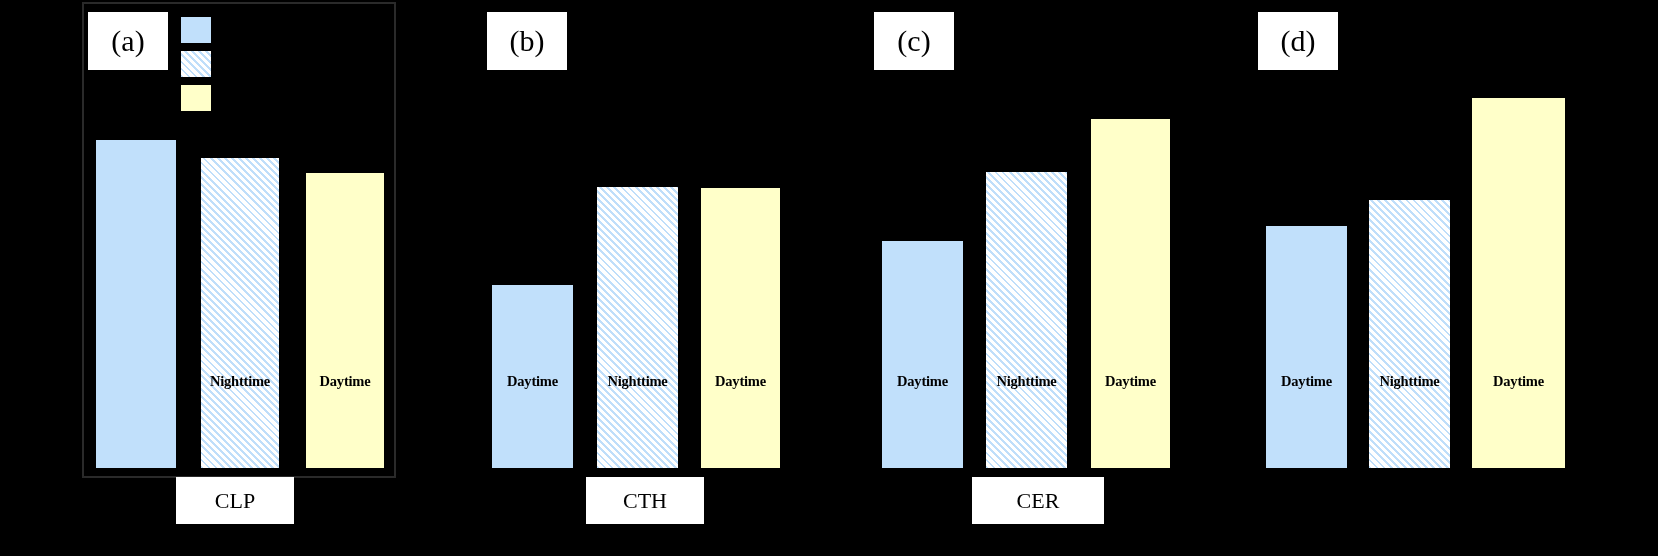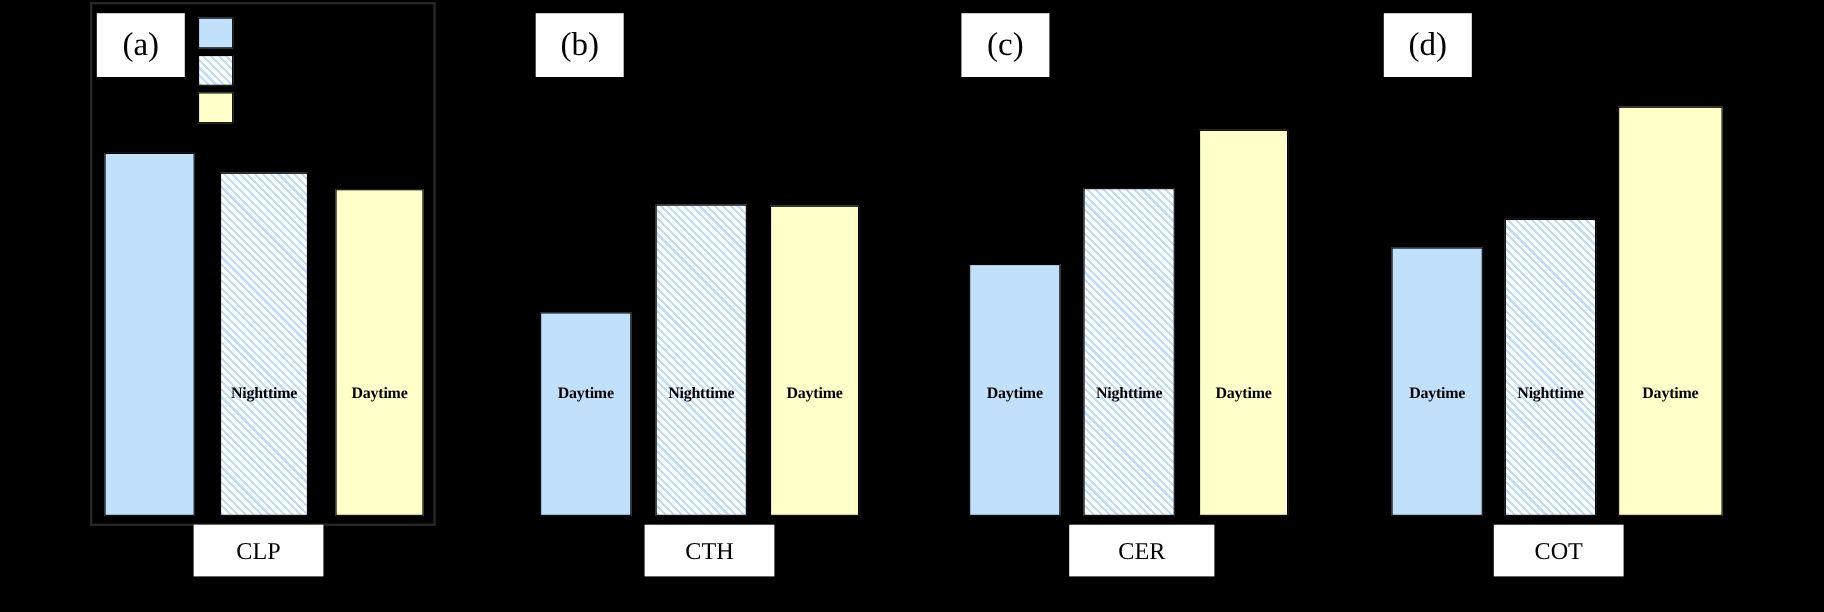--- a/index.html
+++ b/index.html
@@ -24,20 +24,21 @@
   .bar-label{
     position:absolute;
     left:50%;
     transform:translate(-50%,-50%);
     white-space:nowrap;
     font-weight:bold;
     font-size:14.5px;
     color:#000;
     font-family:"Liberation Serif",serif;
     letter-spacing:-0.2px;
+    margin-top:23px;
   }
 
   .panel-tag{
     position:absolute;
     background:#ffffff;
     color:#000;
     font-size:30px;
     font-family:"Liberation Serif",serif;
     display:flex;
     align-items:center;
@@ -177,18 +178,15 @@
     <div class="bar daytime" style="left:1265px;top:225px;width:83px;height:244px;">
       <span class="bar-label" style="top:132px;">Daytime</span>
     </div>
     <div class="bar nighttime" style="left:1368px;top:199px;width:83px;height:270px;">
       <span class="bar-label" style="top:158px;">Nighttime</span>
     </div>
     <div class="bar yellow" style="left:1471px;top:97px;width:95px;height:372px;">
       <span class="bar-label" style="top:260px;">Daytime</span>
     </div>
 
-    <div class="xtick-label" style="left:1358px;top:477px;width:118px;height:47px;">
-      <span>COT</span>
-    </div>
   </div>
 
 </div>
 
 </body></html>

